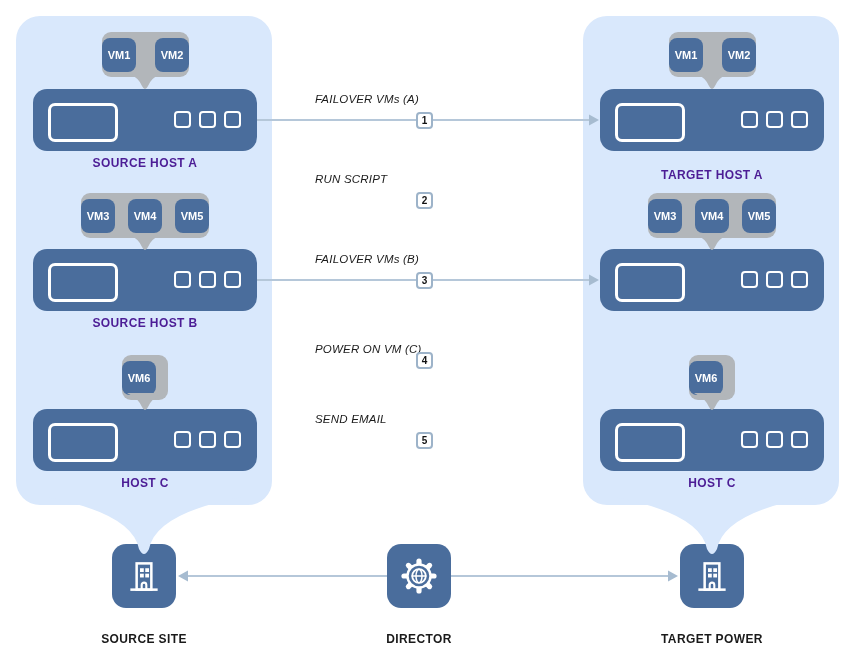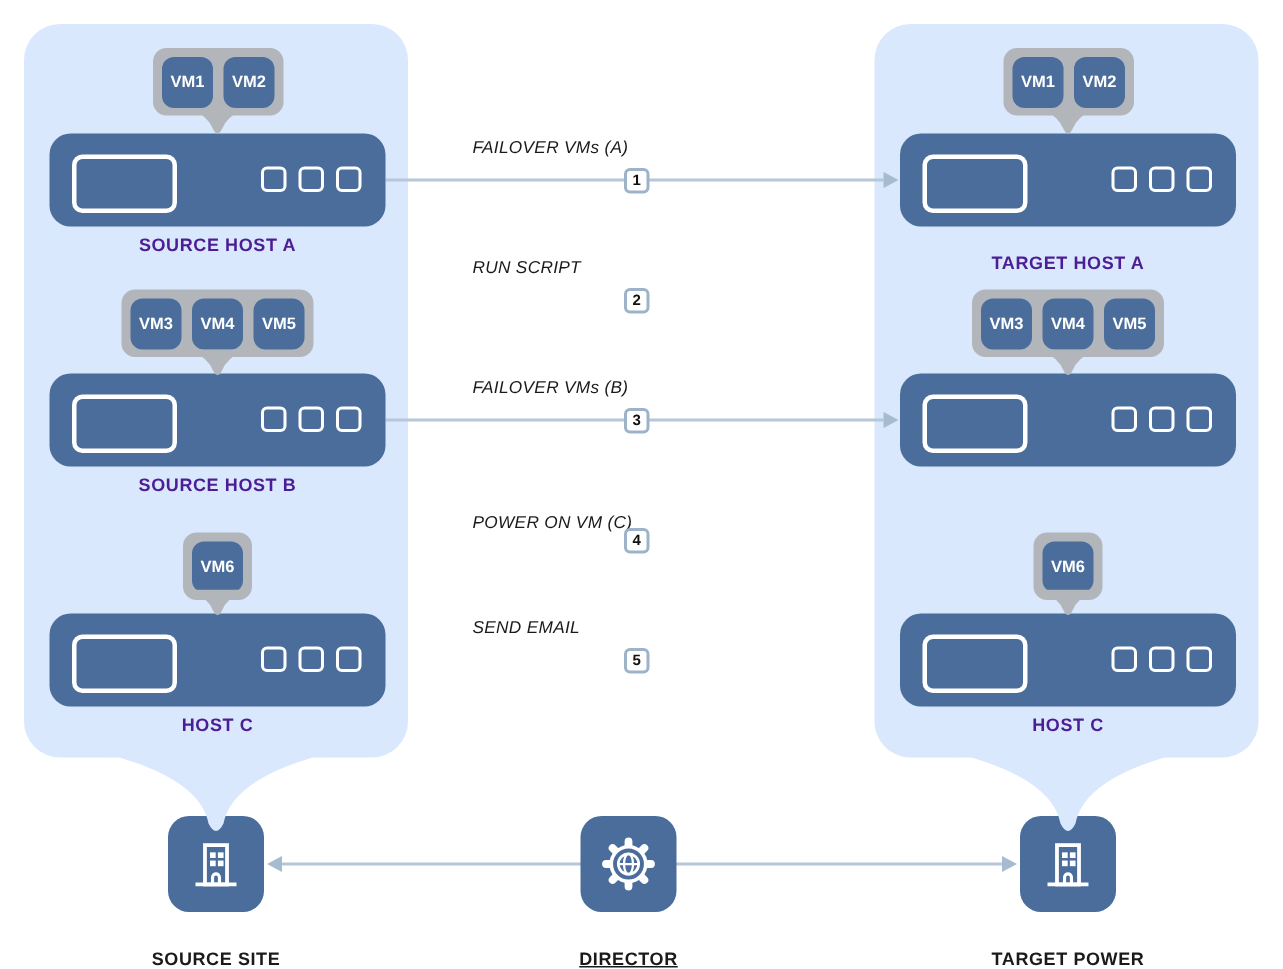--- a/index.html
+++ b/index.html
@@ -15,21 +15,21 @@
 
   .host-bar { position:absolute; width:224px; height:62px; background:#4a6d9c; border-radius:14px; z-index:2; }
   .drive-slot { position:absolute; left:15px; top:14px; width:64px; height:33px; border:3px solid #ffffff; border-radius:7px; }
   .sq { position:absolute; top:22px; width:17px; height:17px; border:2.5px solid #ffffff; border-radius:4px; box-sizing:border-box; }
   .sq.s1 { left:141px; } .sq.s2 { left:166px; } .sq.s3 { left:191px; }
 
   .bar-label { position:absolute; width:224px; text-align:center; font-size:12px; font-weight:700;
                color:#4c1d95; letter-spacing:0.4px; z-index:2; }
 
   .vm-callout { position:absolute; height:45px; background:#b2b6ba; border-radius:9px; z-index:3;
-                display:flex; align-items:center; justify-content:center; gap:7px; }
+                display:flex; align-items:center; justify-content:space-between; gap:7px; }
   .vm-chip { width:34px; height:34px; background:#4a6d9c; border-radius:8px; color:#ffffff;
              font-size:11px; font-weight:700; display:flex; align-items:center; justify-content:center; }
   .callout-tail { position:absolute; }
 
   .step-label { position:absolute; width:220px; left:315px; text-align:left; font-size:11.5px;
                 font-style:italic; color:#1a1a1a; letter-spacing:0.2px; z-index:2; }
   .step-badge { position:absolute; left:416px; width:17px; height:17px; box-sizing:border-box;
                 background:#ffffff; border:2px solid #9db3c9; border-radius:4px; color:#111;
                 font-size:10px; font-weight:700; display:flex; align-items:center; justify-content:center; z-index:2; }
 
@@ -208,16 +208,16 @@
         </g>
         <circle cx="22" cy="22" r="11.5" fill="#4a6d9c" stroke-width="2.4"></circle>
         <circle cx="22" cy="22" r="6.8" stroke-width="1.8"></circle>
         <ellipse cx="22" cy="22" rx="3" ry="6.8" stroke-width="1.5"></ellipse>
         <line x1="15.2" y1="22" x2="28.8" y2="22" stroke-width="1.5"></line>
       </svg>
     </span>
   </div>
 
   <div class="site-label" style="left:64px;">SOURCE SITE</div>
-  <div class="site-label" style="left:339px;text-decoration:underline;">DIRECTOR</div>
+  <div class="site-label" style="left:339px;">DIRECTOR</div>
   <div class="site-label" style="left:632px;">TARGET POWER</div>
 
 </div>
 
 </body></html>

